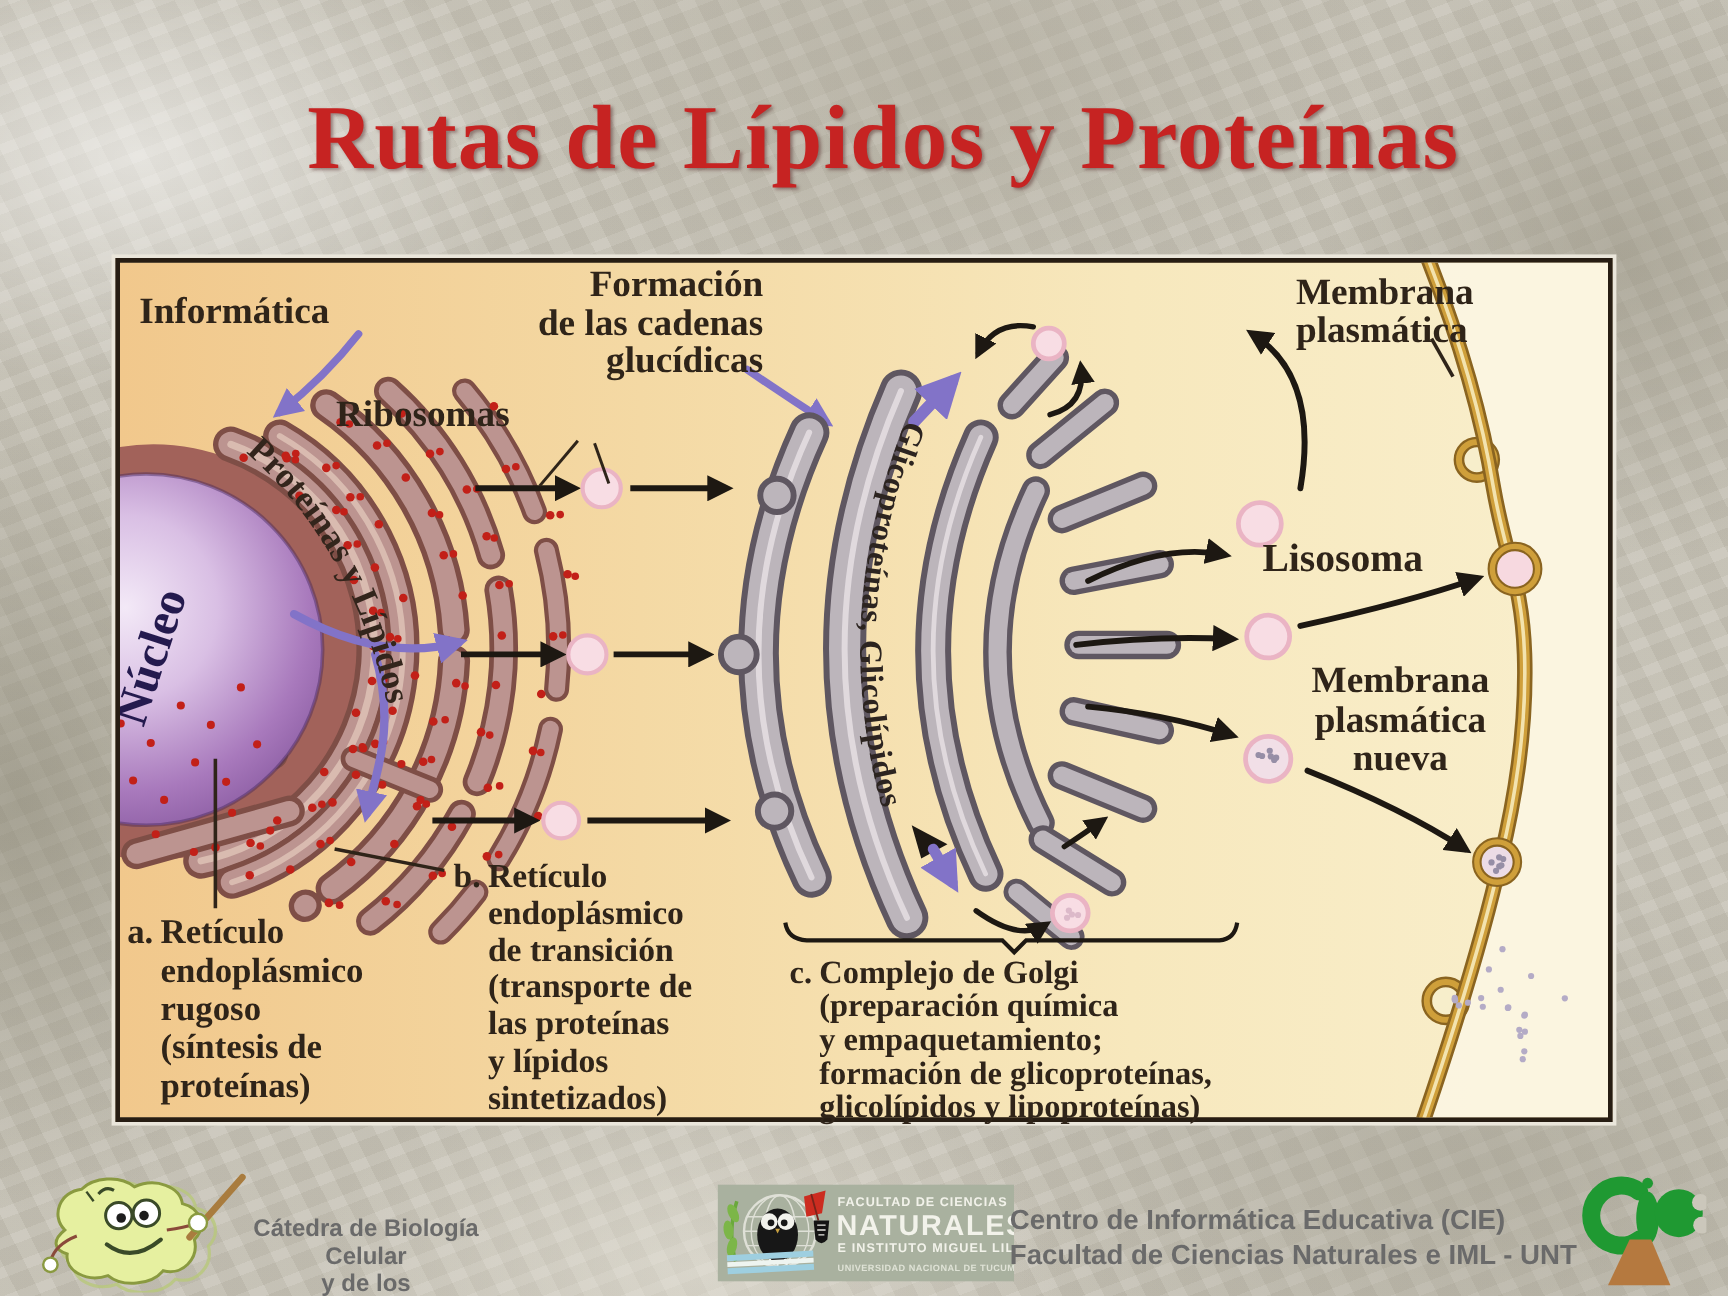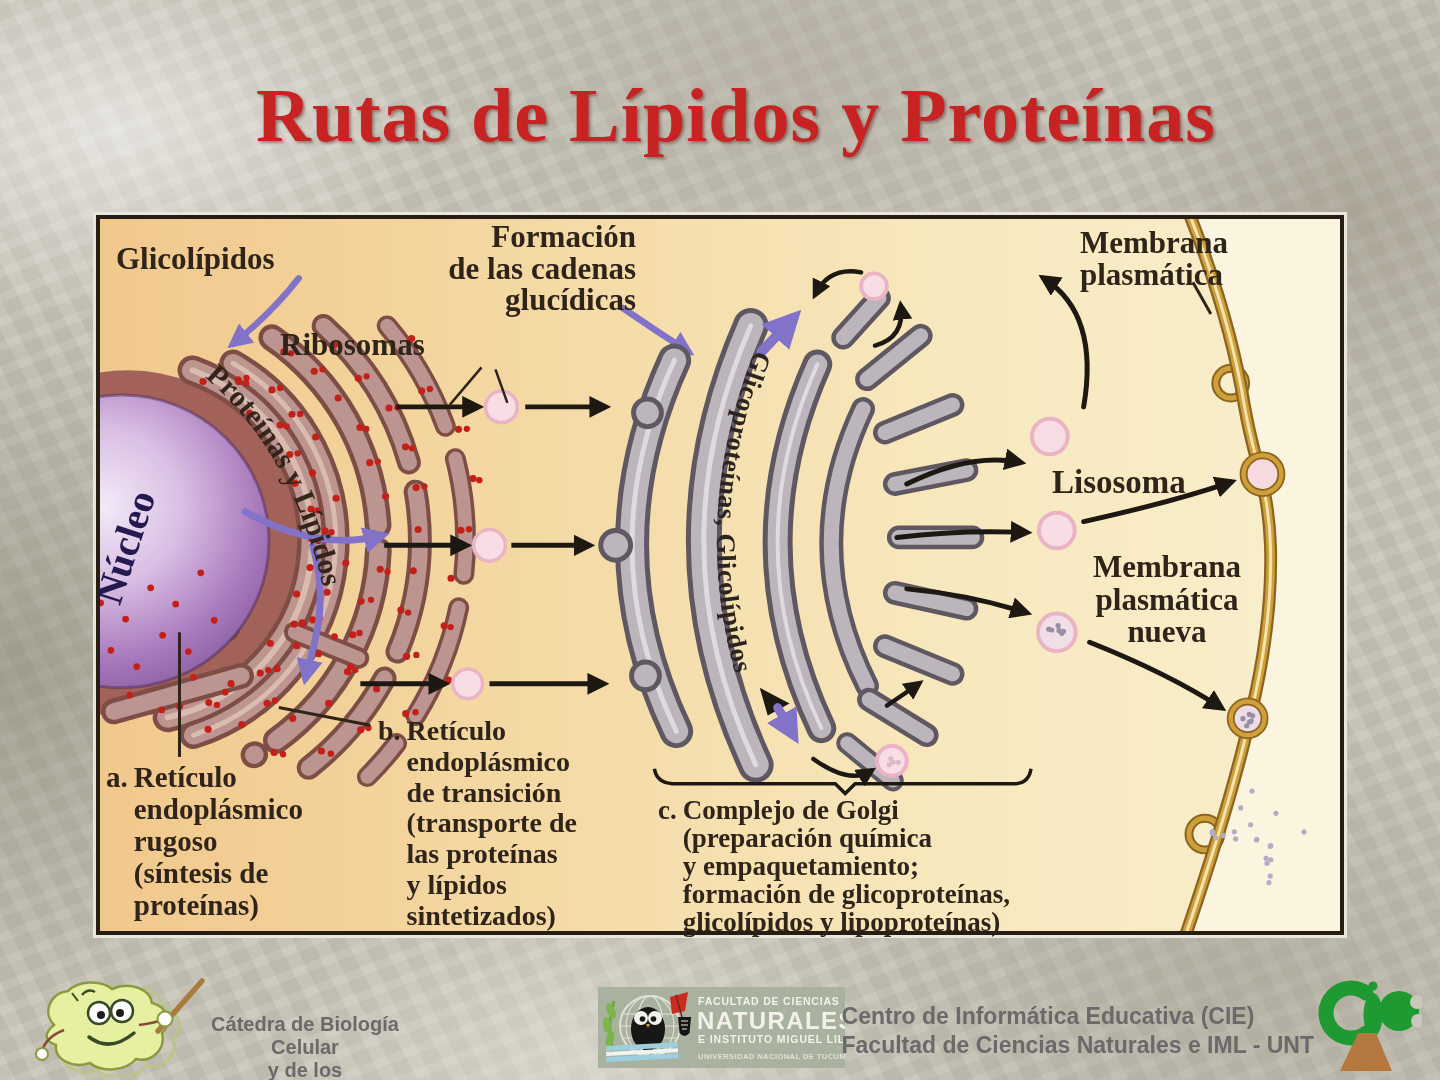--- a/index.html
+++ b/index.html
@@ -22,21 +22,21 @@
   .diagram{position:absolute;left:96px;top:215px;width:1248px;height:720px;
     box-sizing:border-box;border:4px solid #271d13;outline:3px solid #eae6db;
     background:#f5dba6;}
   .diagram svg.scene{position:absolute;left:0;top:0;width:100%;height:100%;}
   .dlabel{position:absolute;color:#2f2419;font-weight:bold;line-height:1.05;
     white-space:pre-line;font-family:"Liberation Serif",serif;}
   .lab-amino{left:16px;top:24px;font-size:31px;}
   .lab-form{left:286px;top:2px;width:250px;text-align:right;font-size:31px;line-height:1.02;}
   .lab-ribo{left:180px;top:110px;font-size:31px;font-family:Liberation Serif, serif;}
   .lab-memtop{left:980px;top:8px;font-size:31px;line-height:1.02;}
-  .lab-liso{left:952px;top:246px;font-size:33px;}
+  .lab-liso{left:952px;top:230px;font-size:33px;}
   .lab-memnueva{left:964px;top:332px;width:206px;text-align:center;font-size:31px;line-height:1.05;}
   .lab-vesic{left:852px;top:440px;width:238px;text-align:center;font-size:31px;line-height:1.05;}
   .abc{display:flex;gap:6px;}
   .lab-a{left:6px;top:543px;font-size:29px;line-height:1.1;}
   .lab-b{left:278px;top:497px;font-size:28px;line-height:1.1;}
   .lab-c{left:558px;top:577px;font-size:27px;line-height:1.04;}
   .foot-text{position:absolute;font-family:"Liberation Sans",sans-serif;font-weight:bold;
     color:#6a6a6a;white-space:pre-line;}
   .catedra{left:183px;top:1013px;width:244px;text-align:center;font-size:20px;line-height:1.15;}
   .cie{right:126px;top:1002px;text-align:left;font-size:23px;line-height:1.25;}
@@ -385,21 +385,21 @@
 
       <text x="38" y="336" transform="rotate(-72 38 336)" text-anchor="middle" font-family="Liberation Serif, serif" font-weight="bold" font-size="40" fill="#241a4e">Núcleo</text>
       <text font-family="Liberation Serif, serif" font-weight="bold" font-size="30" fill="#33251c">
         <textPath xlink:href="#tp-prot" href="#tp-prot" startOffset="3%">Proteínas y Lípidos</textPath>
       </text>
       <text font-family="Liberation Serif, serif" font-weight="bold" font-size="27" fill="#2c2420" letter-spacing="0.5">
         <textPath xlink:href="#tp-glico" href="#tp-glico" startOffset="4%">Glicoproteínas, Glicolípidos</textPath>
       </text>
     </svg>
 
-    <div class="dlabel lab-amino">Glicolípidos</div>
+    <div class="dlabel lab-amino">Informática</div>
     <div class="dlabel lab-form">Formación
 de las cadenas
 glucídicas</div>
     <div class="dlabel lab-ribo">Ribosomas</div>
     <div class="dlabel lab-memtop">Membrana
 plasmática</div>
     <div class="dlabel lab-liso">Lisosoma</div>
     <div class="dlabel lab-memnueva">Membrana
 plasmática
 nueva</div>

